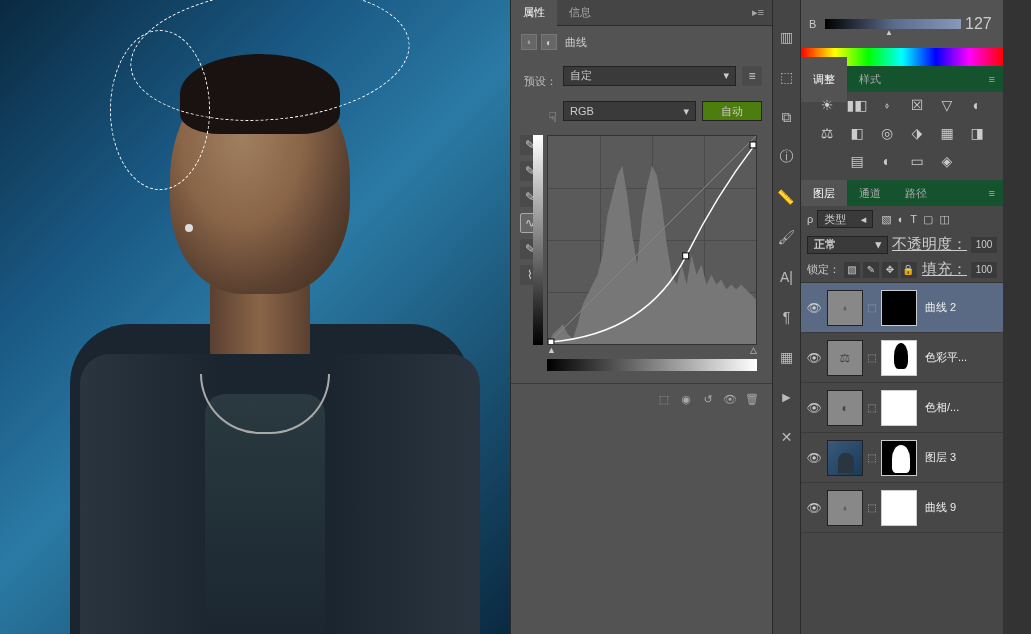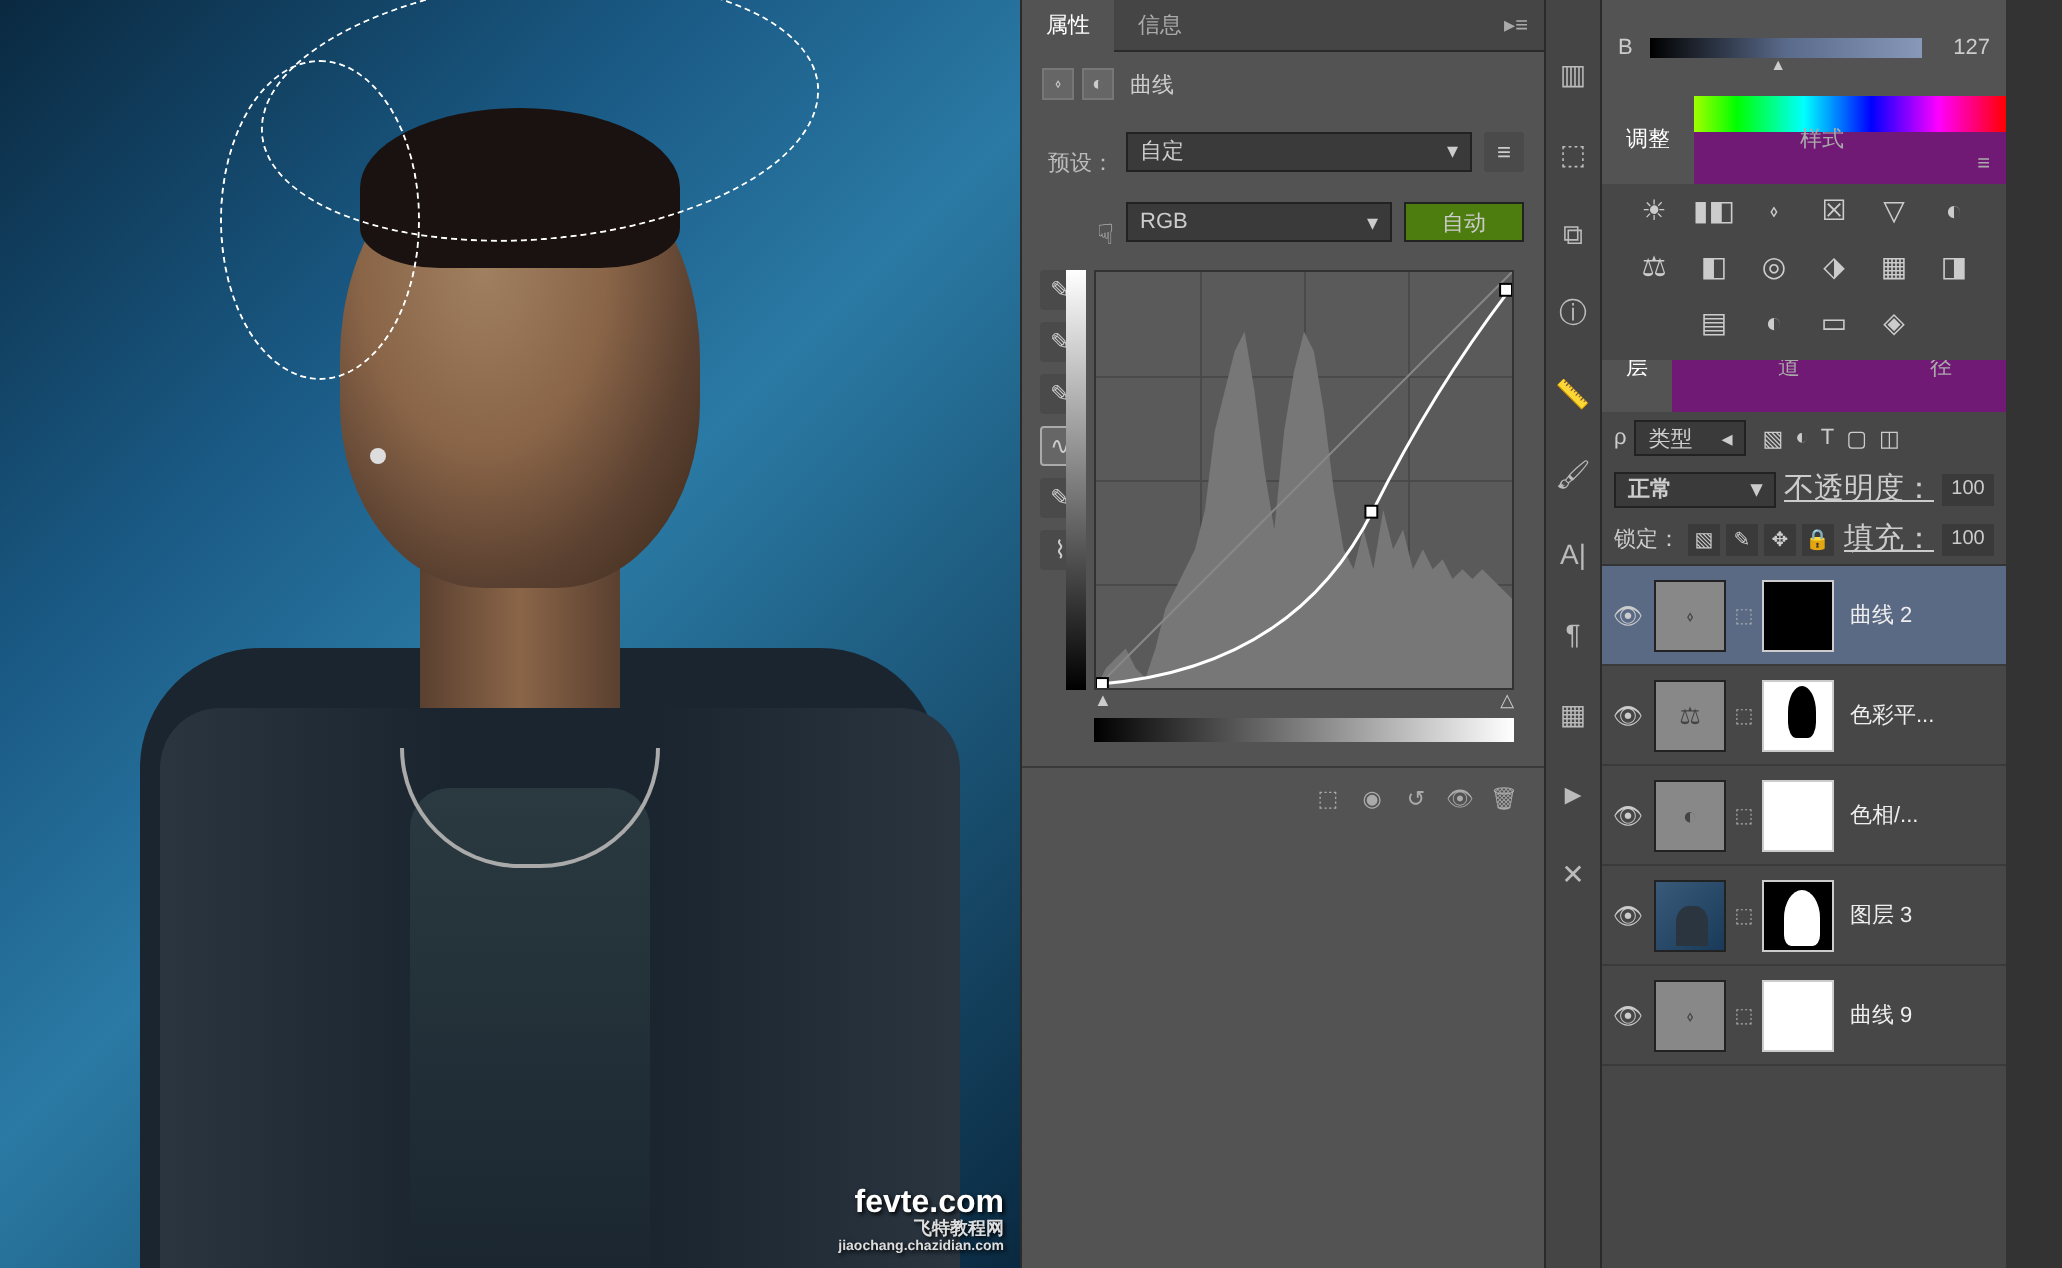--- a/index.html
+++ b/index.html
@@ -47,25 +47,25 @@
   .panel-footer { padding:6px 10px; display:flex; justify-content:flex-end; gap:2px; border-top:1px solid #3a3a3a; margin-top:6px; }
   .foot-icon { width:20px; height:18px; display:flex; align-items:center; justify-content:center; color:#aaa; }
   .tool-stack { width:28px; background:#454545; display:flex; flex-direction:column; align-items:center; padding-top:26px; gap:18px; border-left:1px solid #2a2a2a; }
   .stack-icon { width:22px; height:22px; display:flex; align-items:center; justify-content:center; color:#bbb; font-size:14px; }
   .rightcol { width:203px; background:#474747; border-left:1px solid #2a2a2a; display:flex; flex-direction:column; }
   .color-top { height:48px; background:#535353; padding:0 8px; display:flex; flex-direction:column; justify-content:center; }
   .b-row { display:flex; align-items:center; gap:4px; }
   .b-label { width:12px; color:#ccc; }
   .b-slider { flex:1; height:10px; background:linear-gradient(90deg,#000,#5a6a8a,#8898b8); position:relative; }
   .b-tri { position:absolute; top:9px; right:50%; font-size:8px; }
-  .b-val { width:30px; font-size:11px; text-align:right; }
+  .b-val { width:30px; font-size:16px; }
   .spectrum { height:18px; background:linear-gradient(90deg,#f00,#ff0,#0f0,#0ff,#00f,#f0f,#f00); }
   .adj-panel { background:#474747; }
   .layers-panel { flex:1; background:#474747; display:flex; flex-direction:column; overflow:hidden; }
-  .panel-tabs { height:26px; background:#701a75; display:flex; align-items:flex-end;gap:41px; }
+  .panel-tabs { height:26px; background:#14532d; display:flex; align-items:center; }
   .adj-title { padding:6px 8px; color:#ccc; }
   .adj-icons { padding:4px 8px 10px; display:flex; flex-wrap:wrap; gap:10px; justify-content:center; }
   .adj-icon { width:20px; height:18px; display:flex; align-items:center; justify-content:center; color:#ccc; font-size:14px; }
   .filter-row { padding:4px 6px; display:flex; align-items:center; gap:4px; background:#474747; font-size:11px; }
   .filter-row .dropdown { flex:none; width:56px; height:18px; }
   .type-icons { display:flex; gap:6px; margin-left:4px; }
   .blend-row { padding:3px 6px; display:flex; align-items:center; gap:4px; }
   .blend-row .dropdown { width:88px; height:18px;font-weight:bold; }
   .opacity-label { margin-left:auto; font-size:15px;text-decoration:underline; }
   .val-box { width:26px; height:16px; background:#3a3a3a; font-size:10px; text-align:center; line-height:16px; }
@@ -104,25 +104,20 @@
       <div class="jacket-right"></div>
       <div class="tank"></div>
       <div class="necklace"></div>
       <div class="neck"></div>
       <div class="head"></div>
       <div class="hair"></div>
       <div class="earring"></div>
     </div>
     <div class="selection sel1"></div>
     <div class="selection sel2"></div>
-    <div class="watermark">
-      <span>fevte.com</span>
-      <span class="small">飞特教程网</span>
-      <span class="small" style="font-size:7px">jiaochang.chazidian.com</span>
-    </div>
   </div>
 
   <div class="midcol">
     <div class="prop-panel">
       <div class="tabs">
         <div class="tab active">属性</div>
         <div class="tab">信息</div>
         <div class="tab-menu">▸≡</div>
       </div>
       <div class="panel-title">

